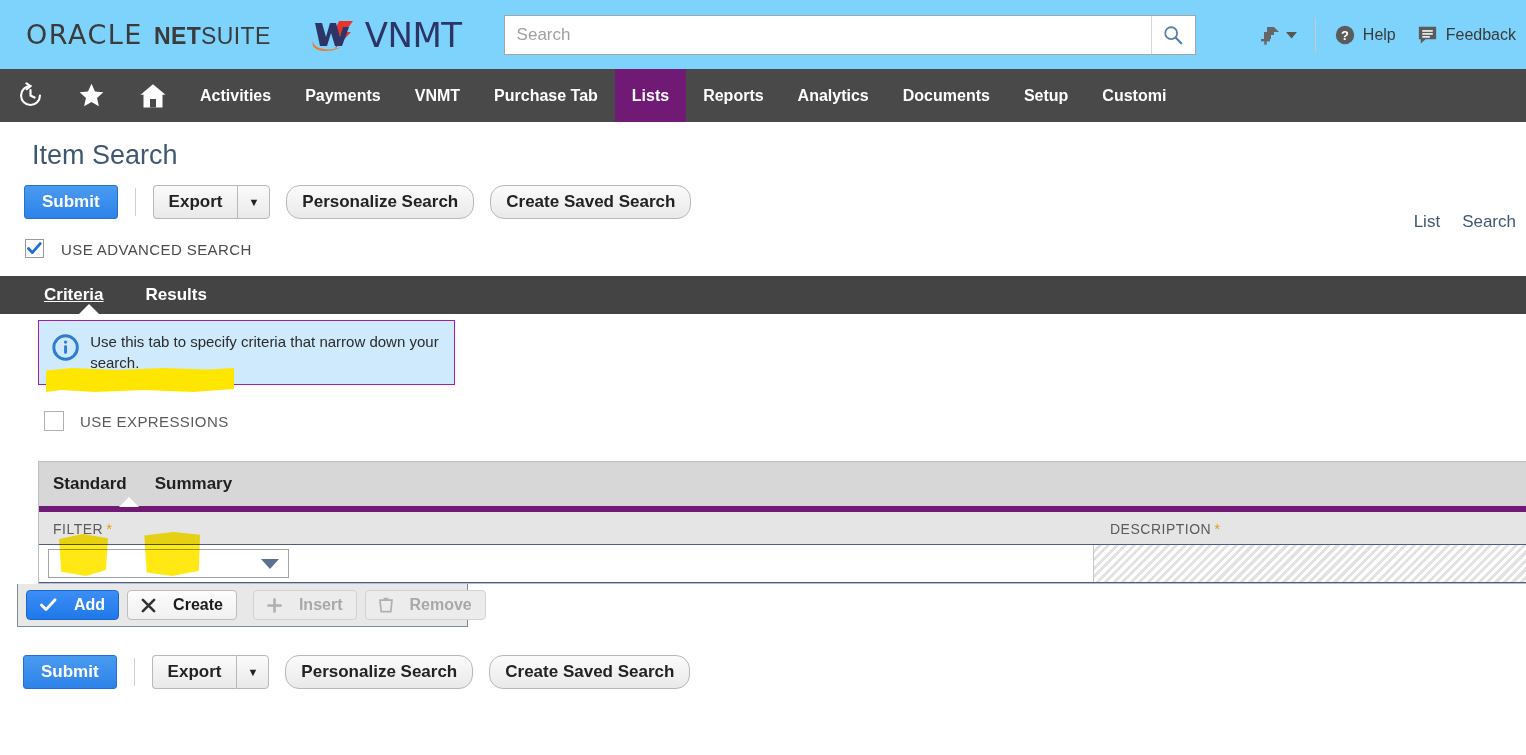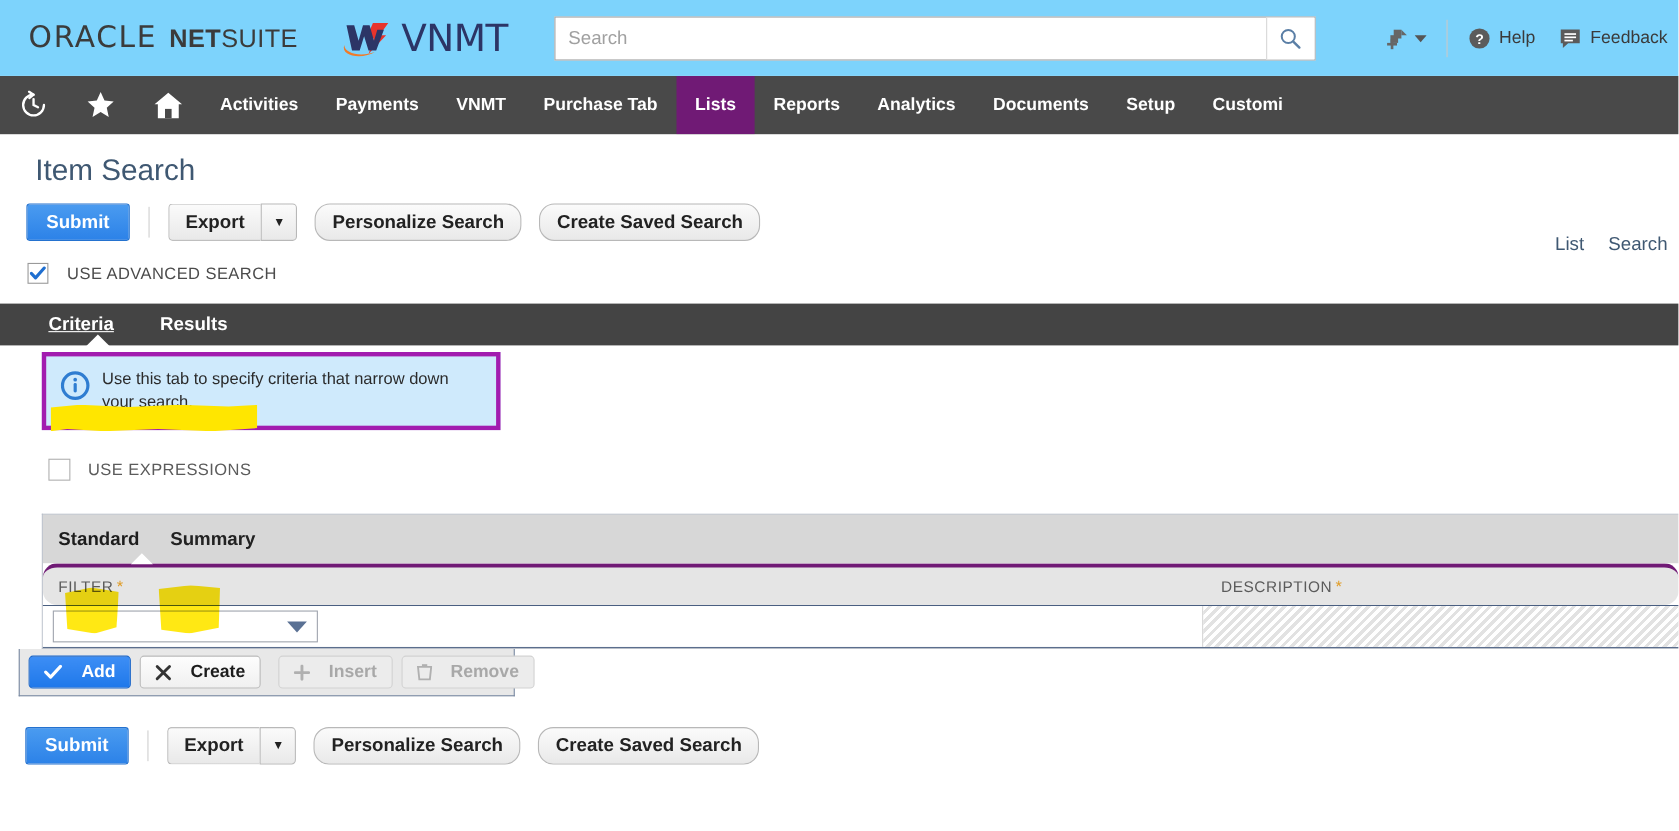--- a/index.html
+++ b/index.html
@@ -256,21 +256,21 @@
     border-right: 11px solid transparent;
     border-bottom: 11px solid #ffffff;
     z-index: 3;
   }
 
   
   .infobox {
     margin: 6px 0 0 38px;
     width: 417px;
     background: #cfeafc;
-    border: 4px solid #a21caf;
+    border: 1px solid #a21caf;
     display: flex;
     padding: 11px 12px 11px 13px;
     gap: 11px;
     align-items: flex-start;
   }
   .infobox .txt {
     font-size: 15px;
     color: #2b2b2b;
     line-height: 1.38;
     font-family: "Liberation Sans", sans-serif;
@@ -318,22 +318,21 @@
     border-left: 10px solid transparent;
     border-right: 10px solid transparent;
     border-bottom: 10px solid #ffffff;
     z-index: 3;
   }
   .thead {
     height: 38px;
     background: #e5e5e5;
     display: flex;
     align-items: center;
-    border-top: 4px solid #701a75;
-    border-radius: 13px;
+    border-top: 6px solid #701a75;
   }
   .th {
     font-size: 14px;
     color: #5b5b5b;
     letter-spacing: 0.5px;
     padding-left: 14px;
     font-family: "Liberation Sans", sans-serif;
   }
   .th .req { color: #e09e2b; font-size: 15px; margin-left: 3px; }
   .th-filter { width: 1055px; }

